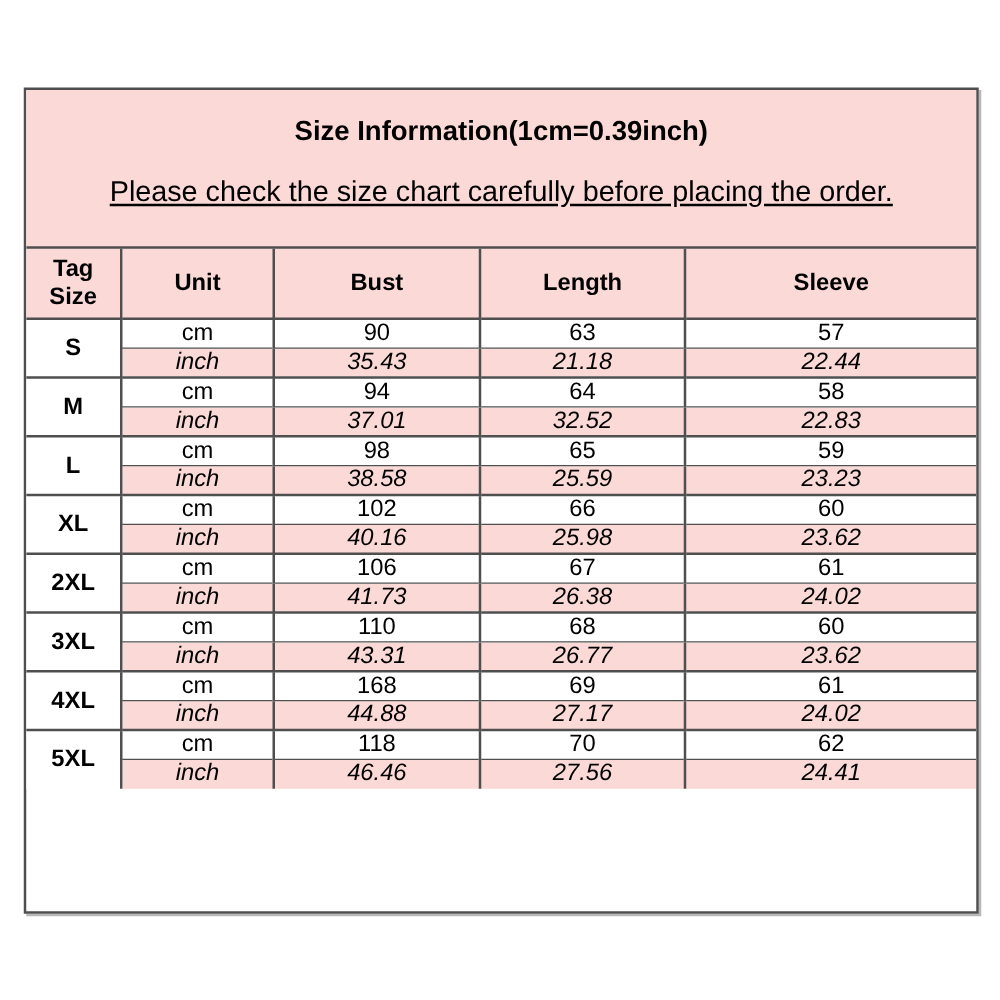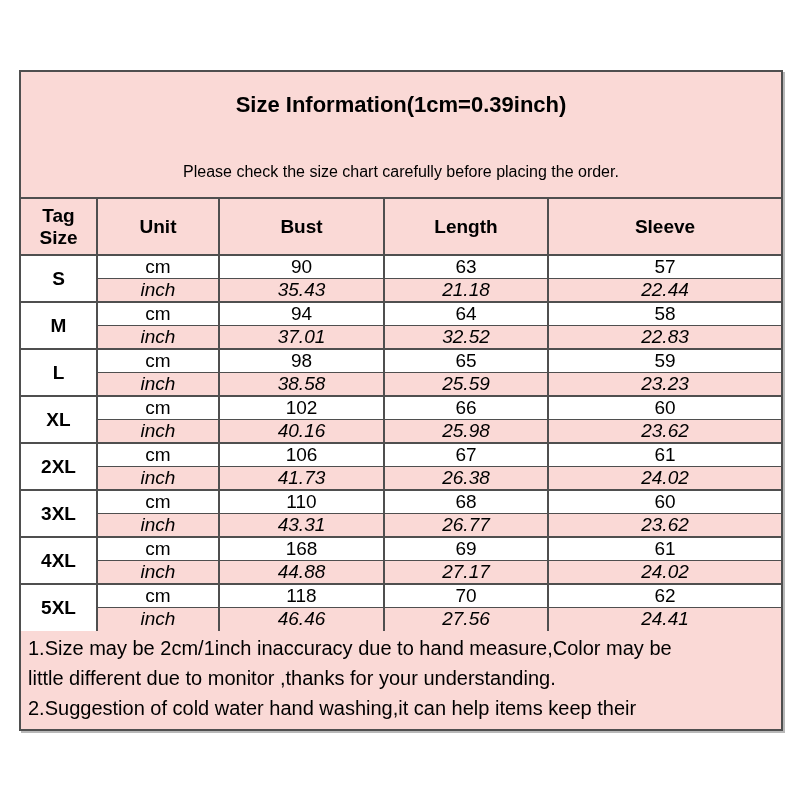--- a/index.html
+++ b/index.html
@@ -22,25 +22,25 @@
     overflow: hidden;
   }
   .pink { background: #fad9d6; }
   .sheet-header {
     flex: 0 0 127px;
     border-bottom: 2px solid #4f4f4f;
     display: flex;
     flex-direction: column;
     align-items: center;
     padding-top: 20px;
-    gap: 45px;
+    gap: 22px;
     text-align: center;
   }
   .sheet-title { font-size: 22px; font-weight: bold; letter-spacing: 0; }
-  .sheet-subtitle { font-size: 16px; }
+  .sheet-subtitle { font-size: 23px; text-decoration: underline; }
   table.size-table {
     width: 100%;
     border-collapse: collapse;
     border-style: hidden; 
     table-layout: fixed;
   }
   table.size-table th, table.size-table td {
     border: 2px solid #4f4f4f;
     text-align: center;
     vertical-align: middle;
@@ -207,19 +207,14 @@
       </tr>
       <tr class="row-inch">
         <td>inch</td>
         <td>46.46</td>
         <td>27.56</td>
         <td>24.41</td>
       </tr>
     </tbody>
   </table>
 
-  <div class="sheet-notes">
-    <div>1.Size may be 2cm/1inch inaccuracy due to hand measure,Color may be</div>
-    <div>little different due to monitor ,thanks for your understanding.</div>
-    <div>2.Suggestion of cold water hand washing,it can help items keep their</div>
-  </div>
 
 </div>
 
 </body></html>

